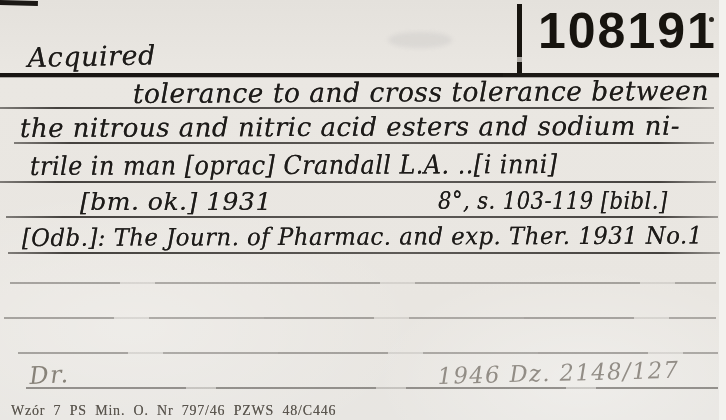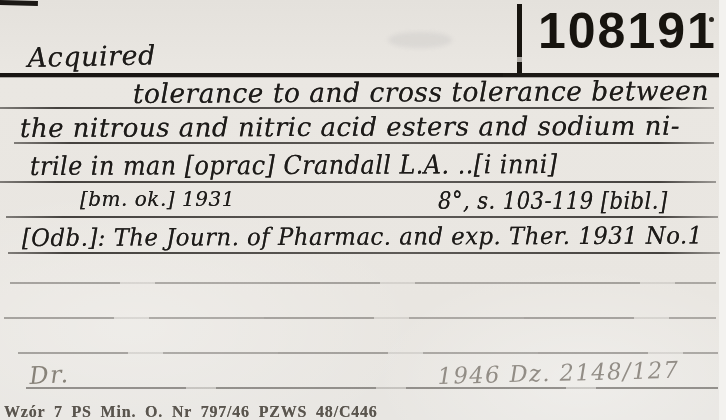--- a/index.html
+++ b/index.html
@@ -41,22 +41,22 @@
     background:linear-gradient(#17140f 0 76%, rgba(23,20,15,.3) 76% 83%, #17140f 83%); }
   .stamp-dot { position:absolute; left:709px; top:17px; width:5px; height:5px; border-radius:50%; background:#2a2620; }
   .heavy-rule { position:absolute; left:0; top:73px; width:719px; height:4px;
     background:linear-gradient(90deg, #181512 0 70%, #1c1915 70% 100%);
     box-shadow:0 1px 0 rgba(24,21,18,.3); }
   .corner-mark { position:absolute; left:0; top:0; width:38px; height:5px; background:#1b1815; transform:rotate(1.5deg); transform-origin:left top; }
   .edge-strip { position:absolute; right:0; top:0; width:7px; height:420px; background:#f3f2ef; }
   .ghost { position:absolute; left:388px; top:32px; width:64px; height:16px; border-radius:50%;
     background:rgba(130,130,136,.12); filter:blur(2px); }
   .footer-imprint {
-    position:absolute; left:4px; top:403px; white-space:nowrap;
-    font-family:"Liberation Serif", serif; font-size:16px; font-weight:700;
+    position:absolute; left:11px; top:403px; white-space:nowrap;
+    font-family:"Liberation Serif", serif; font-size:14px; font-weight:400;
     color:#5a554e; letter-spacing:.8px; word-spacing:4px;
     text-shadow:0 0 .6px rgba(90,85,78,.7);
   }
 </style>
 </head>
 <body>
 
 <div class="card">
 
   <div class="corner-mark"></div>
@@ -72,21 +72,21 @@
 
   <div class="hand" style="left:133px; top:78px; font-size:27px; transform:scaleX(.98) rotate(-.3deg);">tolerance to and cross tolerance between</div>
   <div class="rule rule-strong" style="top:107px; width:714px;"></div>
 
   <div class="hand" style="left:20px; top:113px; font-size:26px; transform:scaleX(1.0) rotate(-.2deg);">the nitrous and nitric acid esters and sodium ni-</div>
   <div class="rule rule-strong" style="top:142px; left:14px; width:700px;"></div>
 
   <div class="hand" style="left:30px; top:151px; font-size:26px; transform:scaleX(.92) rotate(-.2deg);">trile in man [oprac] Crandall L.A. ..[i inni]</div>
   <div class="rule rule-strong" style="top:181px; width:716px;"></div>
 
-  <div class="hand" style="left:80px; top:187px; font-size:20px;">[bm. ok.] 1931</div>
+  <div class="hand" style="left:80px; top:187px; font-size:25px;">[bm. ok.] 1931</div>
   <div class="hand" style="left:438px; top:187px; font-size:24px; transform:scaleX(.88);">8°, s. 103-119 [bibl.]</div>
   <div class="rule rule-strong" style="top:216px; left:6px; width:712px;"></div>
 
   <div class="hand" style="left:22px; top:224px; font-size:24px; transform:scaleX(.95) rotate(-.2deg);">[Odb.]: The Journ. of Pharmac. and exp. Ther. 1931 No.1</div>
   <div class="rule rule-strong" style="top:252px; left:8px; width:712px;"></div>
 
   <div class="rule rule-faint" style="top:282px; left:10px; width:706px;"></div>
   <div class="rule rule-faint" style="top:317px; left:4px; width:712px;"></div>
   <div class="rule rule-faint" style="top:352px; left:18px; width:700px;"></div>
 

